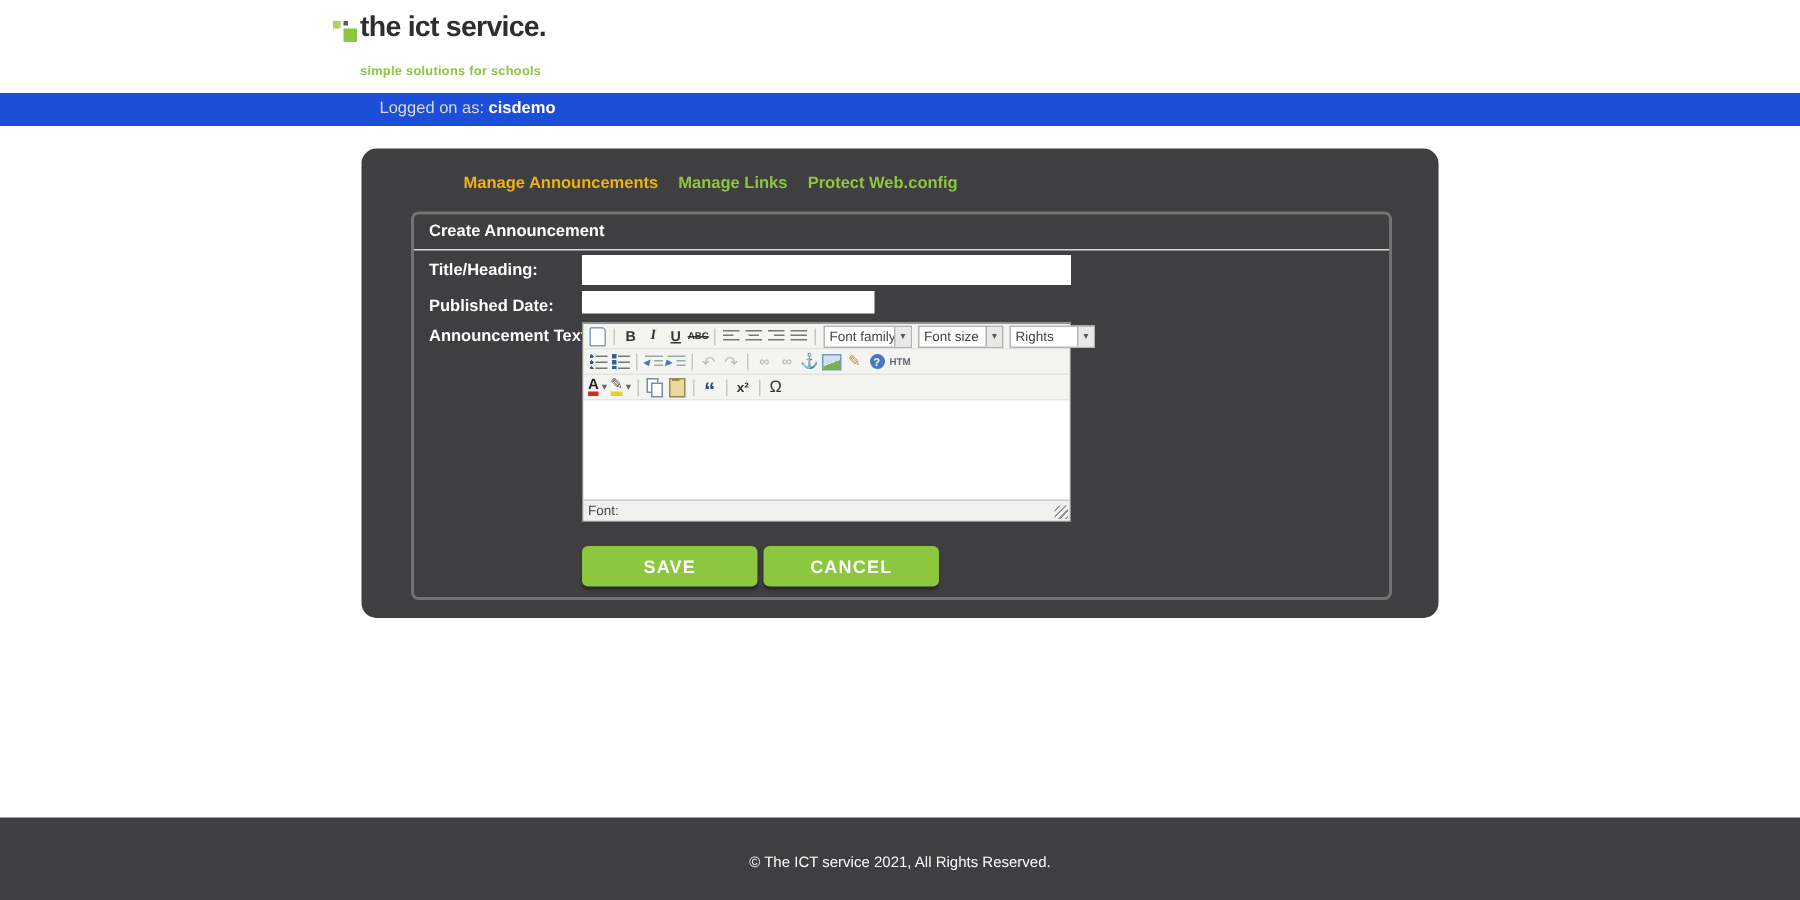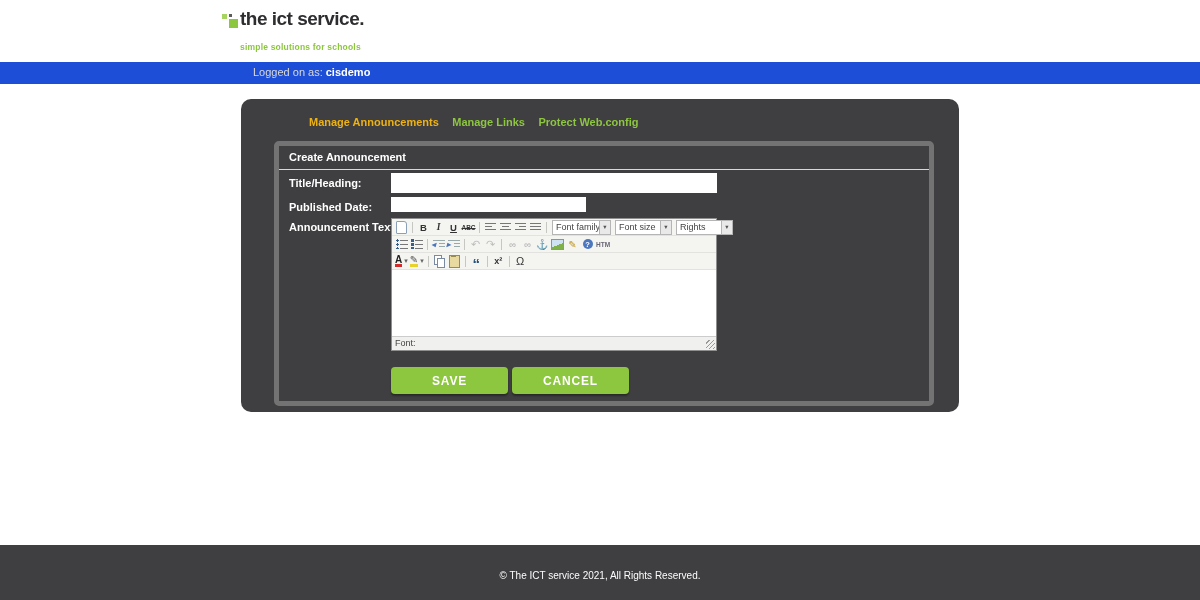--- a/index.html
+++ b/index.html
@@ -25,21 +25,21 @@
           text-decoration:none;cursor:pointer;margin-top:25px;}
 
   
   .panel{position:absolute;left:241px;top:99px;width:718px;height:313px;background:#3f3f41;
          border-radius:10px;}
   .tabs{position:absolute;left:28px;top:13px;padding-left:40px;}
   .tab{font-size:11px;font-weight:bold;text-decoration:none;margin-right:9px;cursor:pointer;color:#8dc63f;}
   .tab.active{color:#eeb211;}
 
   .formbox{position:absolute;left:33px;top:42px;width:650px;height:255px;
-           border:5px solid #737373;border-radius:5px;}
+           border:2px solid #737373;border-radius:5px;}
   .formbox-header{height:16px;padding:5px 0 2px 10px;font-size:11px;font-weight:bold;color:#fff;
                   border-bottom:1px solid #d8d8d8;}
   .lbl{position:absolute;left:10px;font-size:11px;font-weight:bold;color:#fff;}
   .lbl-title{top:31px;}
   .lbl-date{top:55px;}
   .lbl-text{top:75px;}
   .inp{position:absolute;left:112px;background:#fff;border:none;outline:none;
        font-family:"Liberation Sans",sans-serif;font-size:11px;color:#222;padding:0 3px;}
   .inp-title{top:27px;width:320px;height:20px;}
   .inp-date{top:51px;width:189px;height:15px;}

